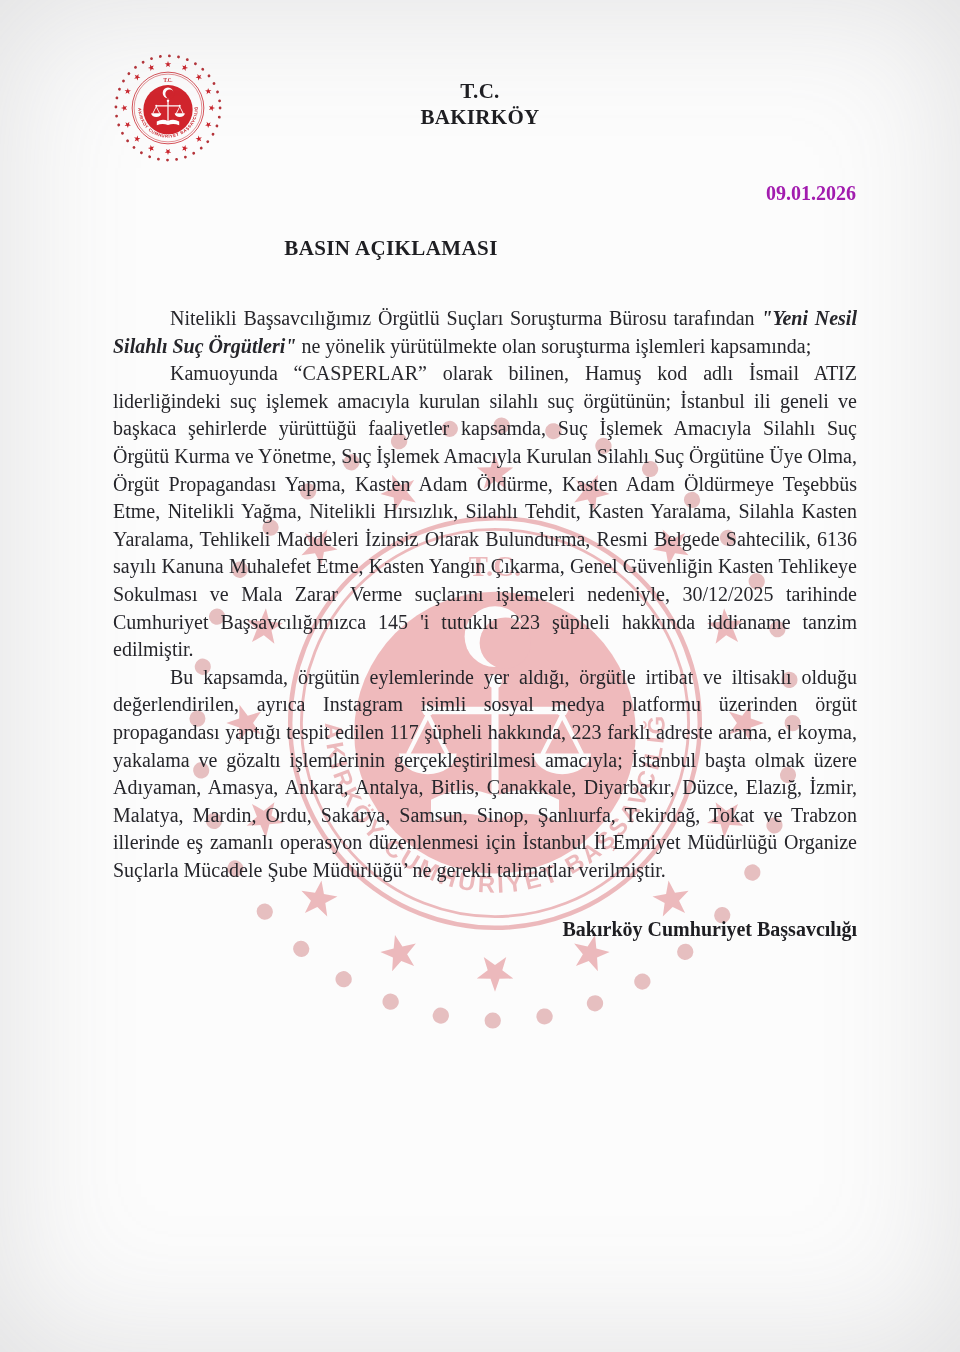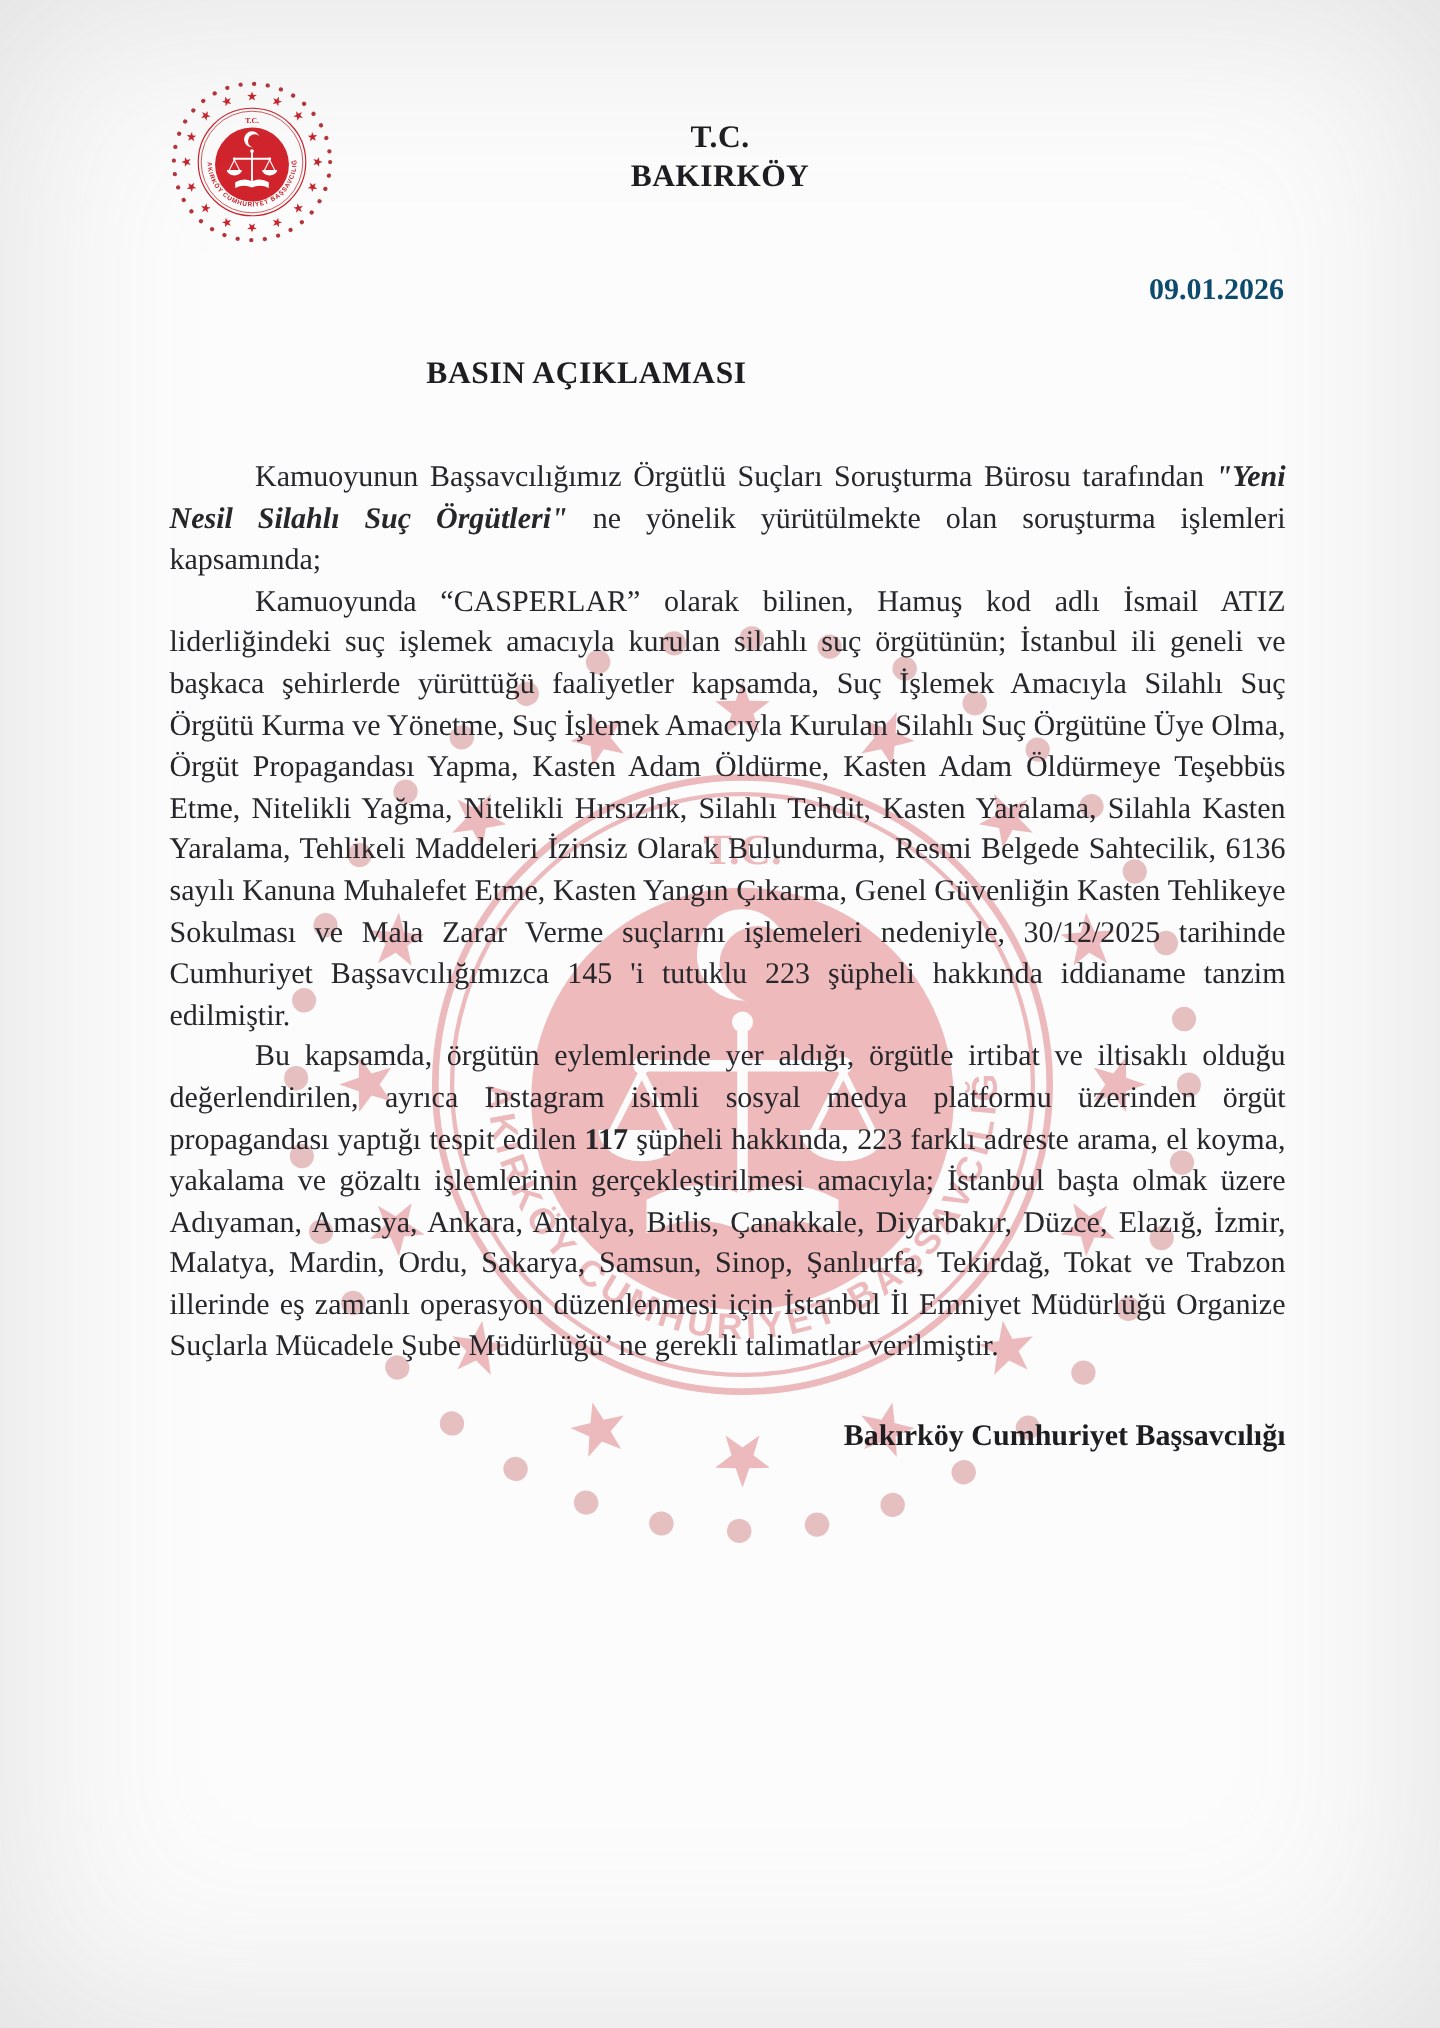--- a/index.html
+++ b/index.html
@@ -22,36 +22,36 @@
     position:absolute;left:175px;top:403px;width:640px;height:640px;
     opacity:.30;z-index:1;pointer-events:none;
   }
   .header-center{
     position:absolute;top:78px;left:0;width:960px;z-index:3;
     text-align:center;font-weight:bold;font-size:21px;line-height:26px;
     letter-spacing:.3px;color:#1e1e22;
   }
   .date-line{
     position:absolute;top:182px;right:104px;z-index:3;
-    font-weight:bold;font-size:20px;color:#0c4a6e;
+    font-weight:bold;font-size:20px;color:#a21caf;
   }
   .doc-title{
     position:absolute;top:236px;left:0;width:782px;z-index:3;
     text-align:center;font-weight:bold;font-size:21px;letter-spacing:.4px;color:#1e1e22;
   }
   .body-text{
     position:absolute;left:113px;top:305px;width:744px;z-index:2;
     font-size:20px;line-height:27.6px;text-align:justify;
   }
   .body-text p{margin:0;text-indent:57px;}
   .p1{margin-bottom:31px;}
   .p3{margin-top:36px;}
   .p5{margin-top:37px;}
   .bi{font-weight:bold;font-style:italic;}
-  .b{font-weight:bold;}
+  .b{font-weight:normal;}
   .signature{
     margin-top:32px;text-align:right;font-weight:bold;font-size:20px;color:#1e1e22;
   }
   .defs-holder{position:absolute;width:0;height:0;overflow:hidden;}
 </style>
 </head>
 <body>
 
 <svg class="defs-holder" aria-hidden="true">
   <defs>
@@ -123,21 +123,21 @@
 <div class="header-center">
   <div>T.C.</div>
   <div>BAKIRKÖY</div>
 </div>
 
 <div class="date-line">09.01.2026</div>
 
 <div class="doc-title">BASIN AÇIKLAMASI</div>
 
 <div class="body-text">
-  <p class="p1"><span>Kamuoyunun Başsavcılığımız Örgütlü Suçları Soruşturma Bürosu tarafından </span><span class="bi">"Yeni Nesil Silahlı Suç Örgütleri"</span><span> ne yönelik yürütülmekte olan soruşturma işlemleri kapsamında;</span></p>
+  <p class="p1"><span>Nitelikli Başsavcılığımız Örgütlü Suçları Soruşturma Bürosu tarafından </span><span class="bi">"Yeni Nesil Silahlı Suç Örgütleri"</span><span> ne yönelik yürütülmekte olan soruşturma işlemleri kapsamında;</span></p>
 
   <p class="p2">Kamuoyunda “CASPERLAR” olarak bilinen, Hamuş kod adlı İsmail ATIZ liderliğindeki suç işlemek amacıyla kurulan silahlı suç örgütünün; İstanbul ili geneli ve başkaca şehirlerde yürüttüğü faaliyetler kapsamda, Suç İşlemek Amacıyla Silahlı Suç Örgütü Kurma ve Yönetme, Suç İşlemek Amacıyla Kurulan Silahlı Suç Örgütüne Üye Olma, Örgüt Propagandası Yapma, Kasten Adam Öldürme, Kasten Adam Öldürmeye Teşebbüs Etme, Nitelikli Yağma, Nitelikli Hırsızlık, Silahlı Tehdit, Kasten Yaralama, Silahla Kasten Yaralama, Tehlikeli Maddeleri İzinsiz Olarak Bulundurma, Resmi Belgede Sahtecilik, 6136 sayılı Kanuna Muhalefet Etme, Kasten Yangın Çıkarma, Genel Güvenliğin Kasten Tehlikeye Sokulması ve Mala Zarar Verme suçlarını işlemeleri nedeniyle, 30/12/2025 tarihinde Cumhuriyet Başsavcılığımızca 145 'i tutuklu 223 şüpheli hakkında iddianame tanzim edilmiştir.</p>
 
 
   <p class="p4"><span>Bu kapsamda, örgütün eylemlerinde yer aldığı, örgütle irtibat ve iltisaklı olduğu değerlendirilen, ayrıca Instagram isimli sosyal medya platformu üzerinden örgüt propagandası yaptığı tespit edilen </span><span class="b">117</span><span> şüpheli hakkında, 223 farklı adreste arama, el koyma, yakalama ve gözaltı işlemlerinin gerçekleştirilmesi amacıyla; İstanbul başta olmak üzere Adıyaman, Amasya, Ankara, Antalya, Bitlis, Çanakkale, Diyarbakır, Düzce, Elazığ, İzmir, Malatya, Mardin, Ordu, Sakarya, Samsun, Sinop, Şanlıurfa, Tekirdağ, Tokat ve Trabzon illerinde eş zamanlı operasyon düzenlenmesi için İstanbul İl Emniyet Müdürlüğü Organize Suçlarla Mücadele Şube Müdürlüğü’ ne gerekli talimatlar verilmiştir.</span></p>
 
 
   <div class="signature">Bakırköy Cumhuriyet Başsavcılığı</div>
 </div>
 

